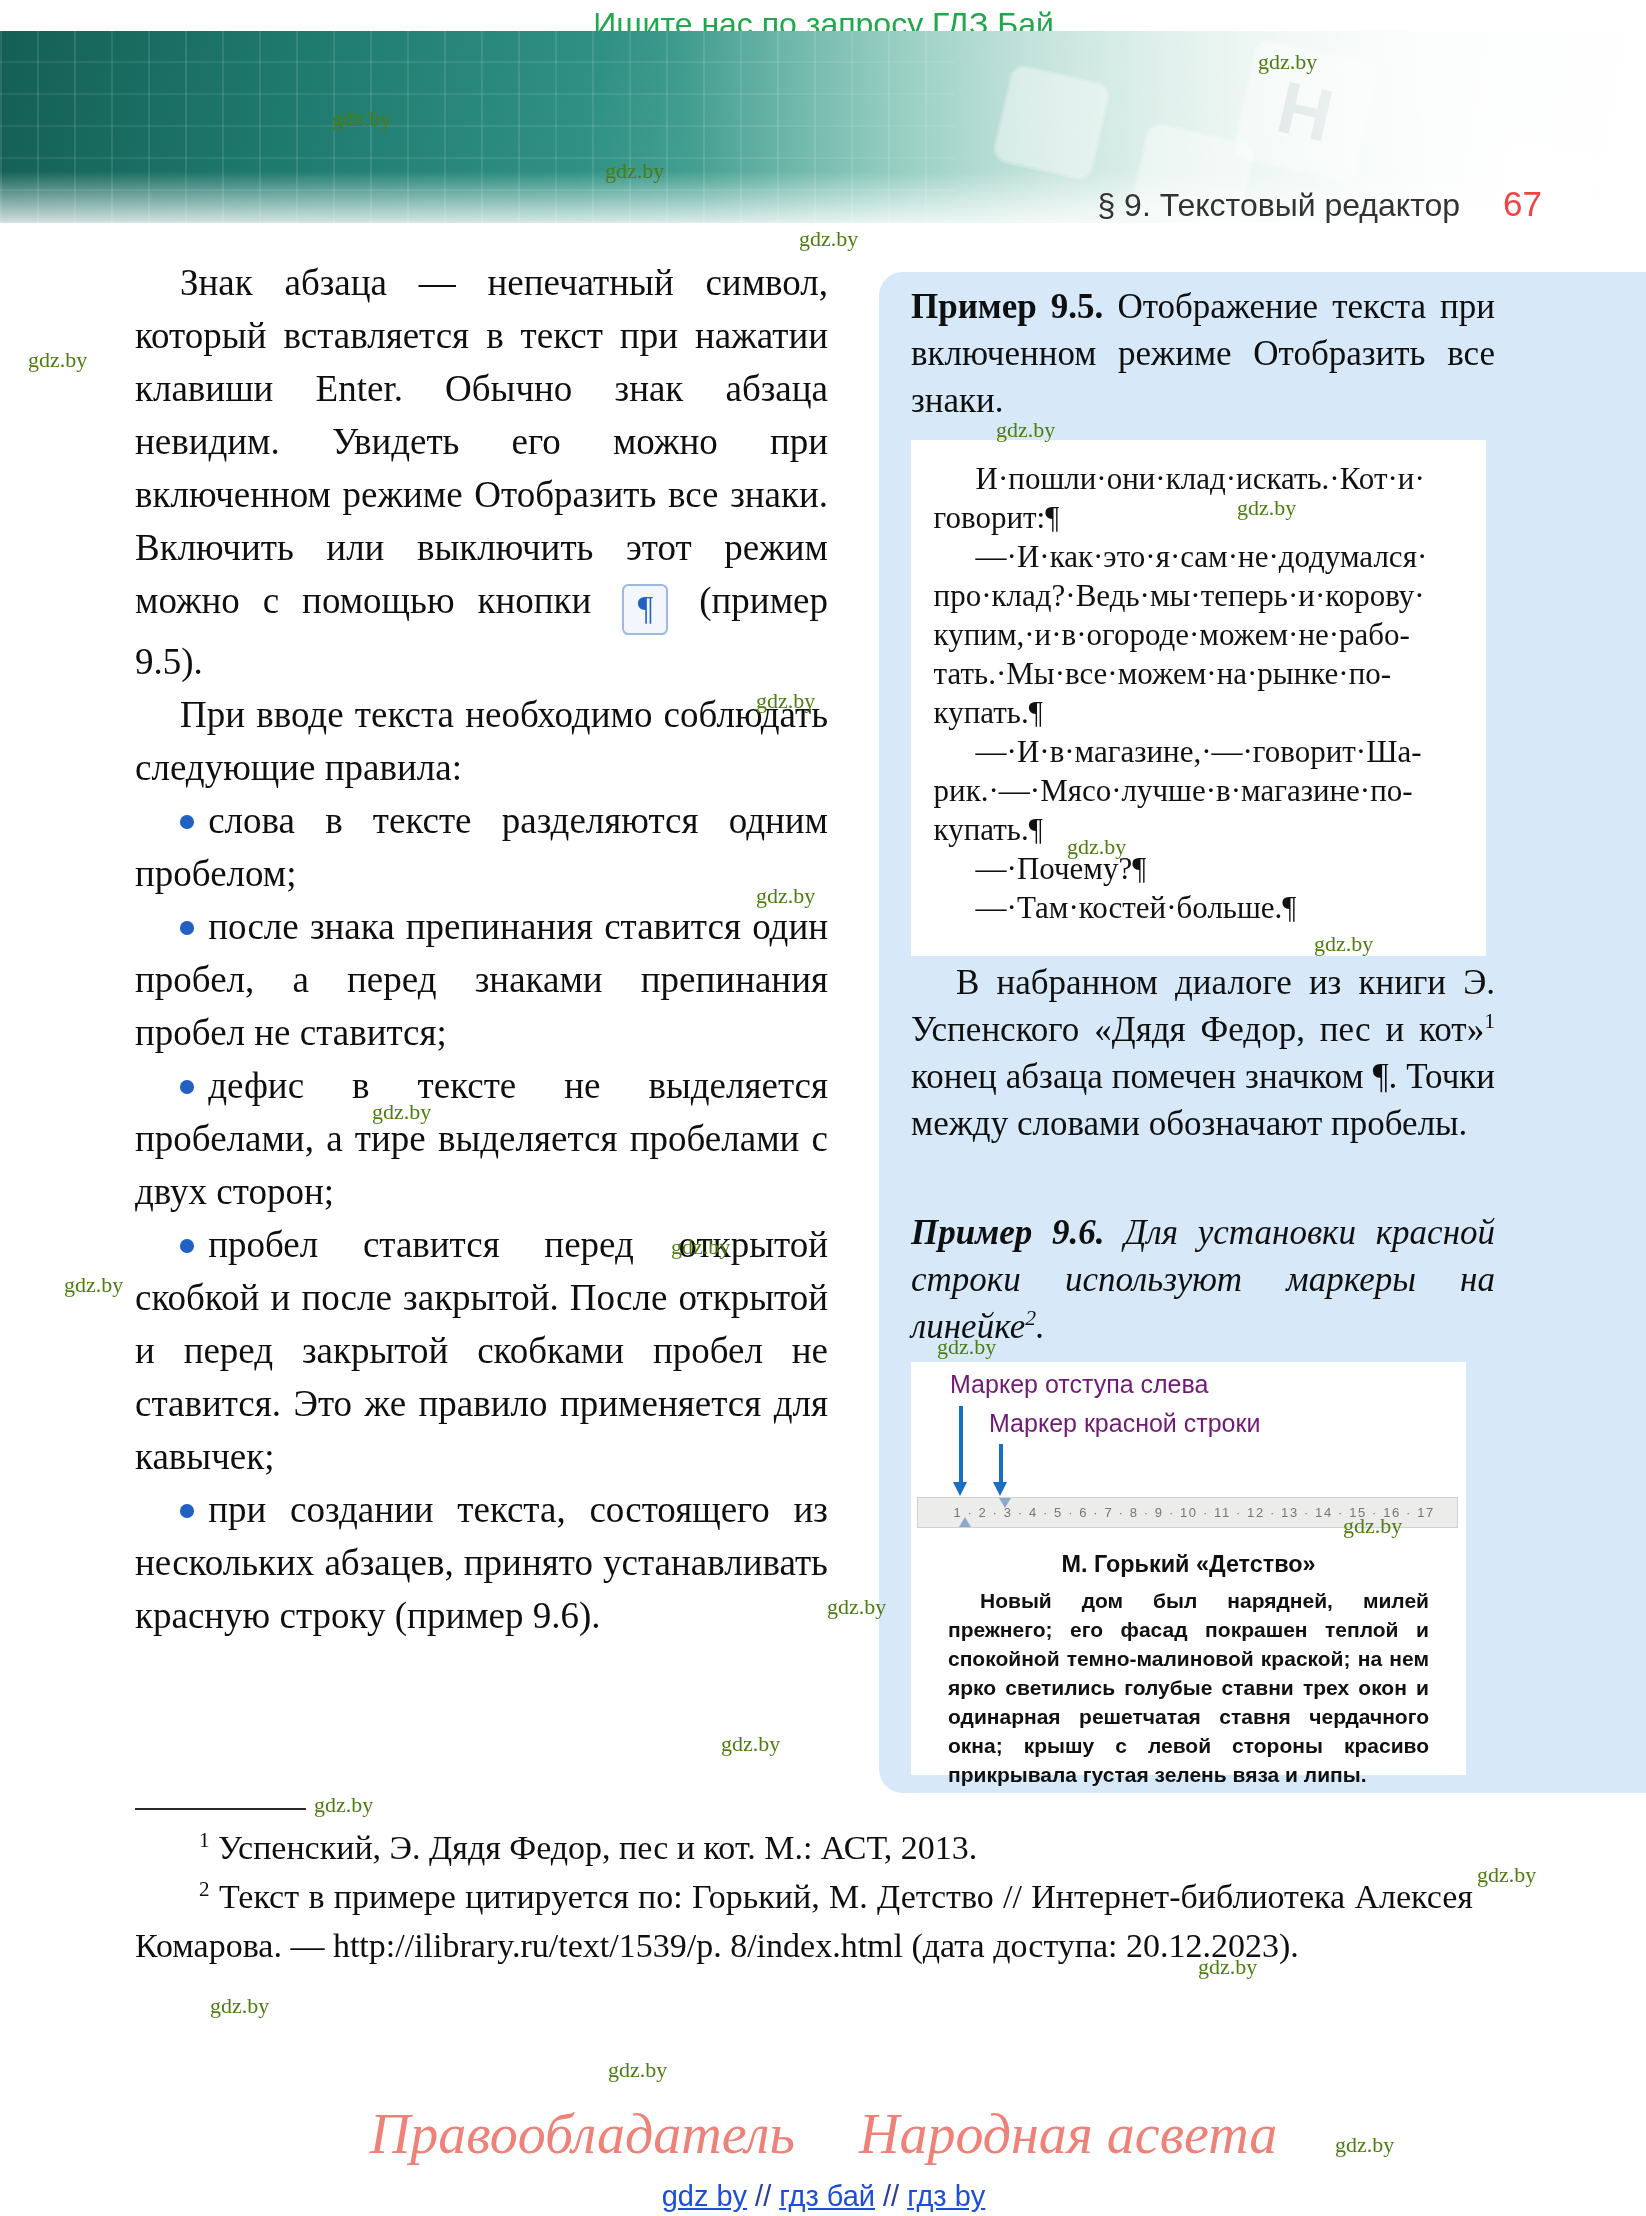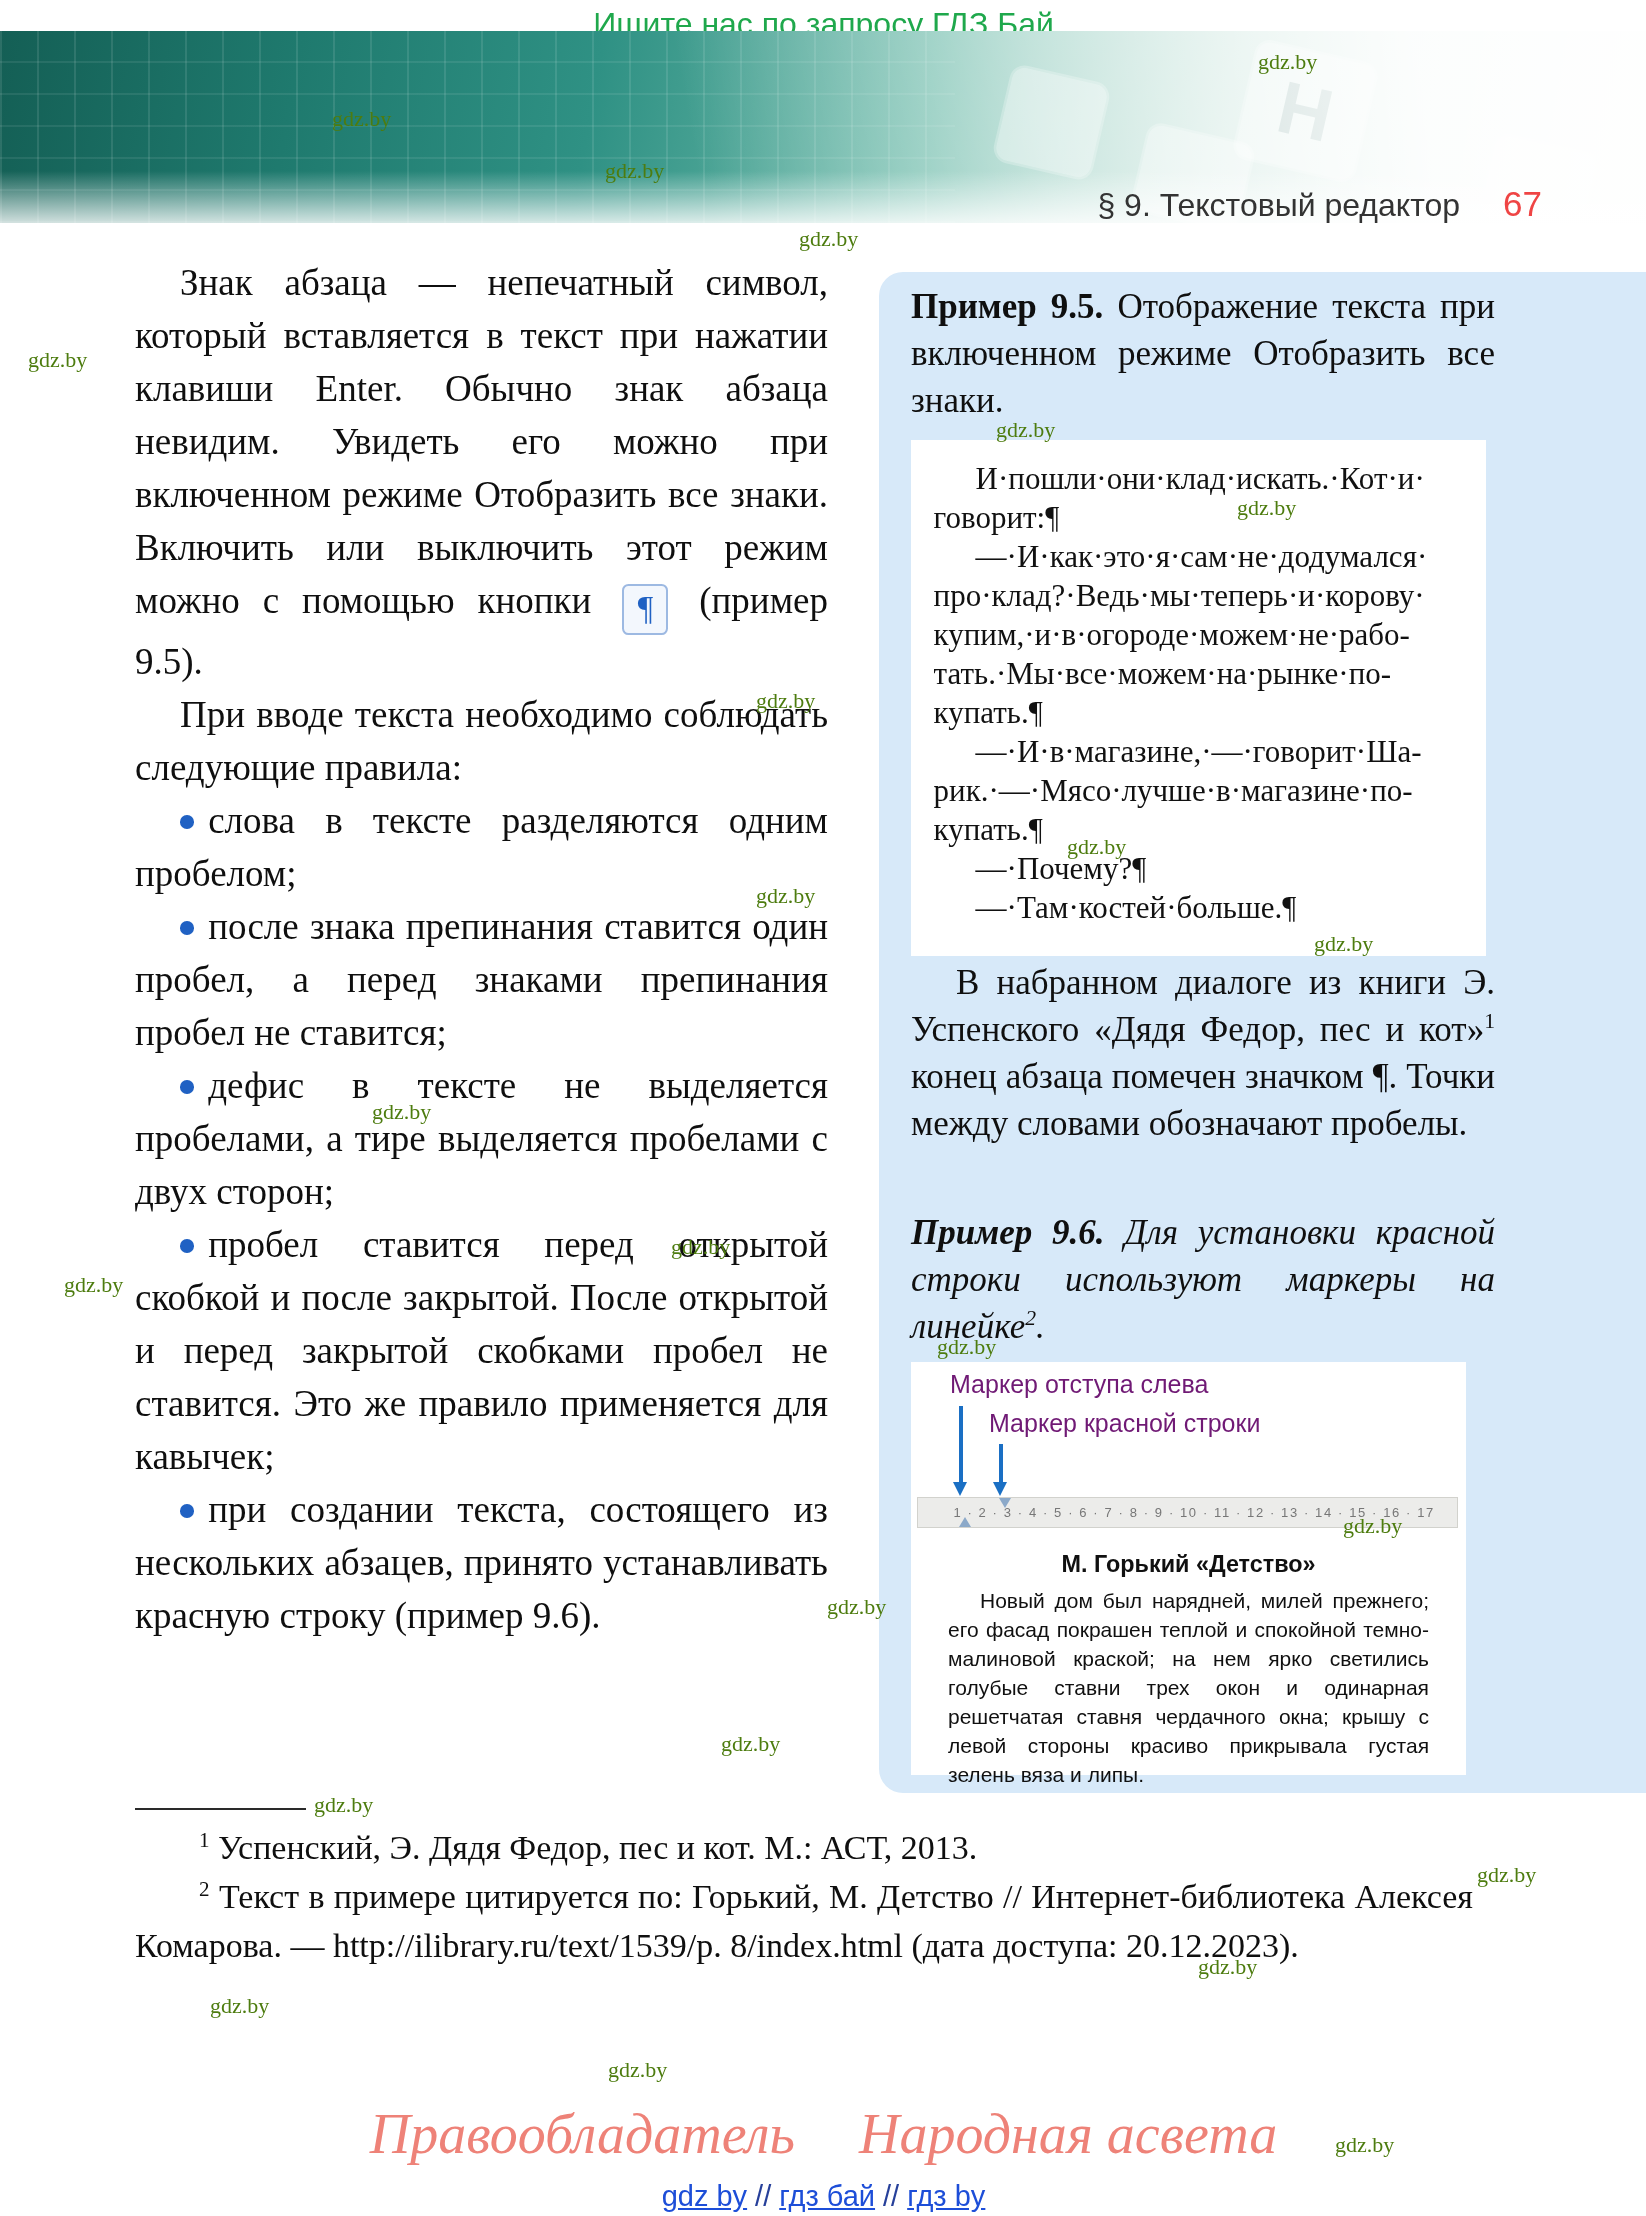--- a/index.html
+++ b/index.html
@@ -74,21 +74,21 @@
   .ruler{position:absolute;left:6.4px;top:135px;width:541px;height:31px;background:#ececea;
          border:0.8px solid #d2d2cd;box-sizing:border-box;}
   .ruler-nums{display:block;line-height:29px;padding-left:35px;font-size:13px;letter-spacing:1.6px;
               color:#777;white-space:nowrap;overflow:hidden;}
   .mk{position:absolute;width:0;height:0;border-left:6.4px solid transparent;border-right:6.4px solid transparent;}
   .mk-first{left:81px;top:0;border-top:10.5px solid #8ca9c9;}
   .mk-left{left:41px;bottom:0;border-bottom:10.5px solid #8ca9c9;}
   .doc-title{position:absolute;left:0;top:189px;width:100%;text-align:center;
              font-size:23.4px;font-weight:bold;color:#101010;}
   .doc-text{position:absolute;left:37px;top:224px;width:481px;font-size:21px;line-height:29px;
-            font-weight:400;text-align:justify;text-indent:32px;color:#101010;}
+            font-weight:700;text-align:justify;text-indent:32px;color:#101010;}
 
   
   .fn-divider{position:absolute;left:135px;top:1808px;width:171px;border-top:2.4px solid #2a2a2a;}
   .footnotes{position:absolute;left:135px;top:1823px;width:1338px;
              font-size:34px;line-height:49px;text-align:justify;color:#0f0f0f;}
   .footnotes p{margin:0;text-indent:64px;}
   sup{font-size:62%;vertical-align:super;line-height:0;}
 
   
   .footer{position:absolute;top:2102px;left:0;width:100%;text-align:center;

